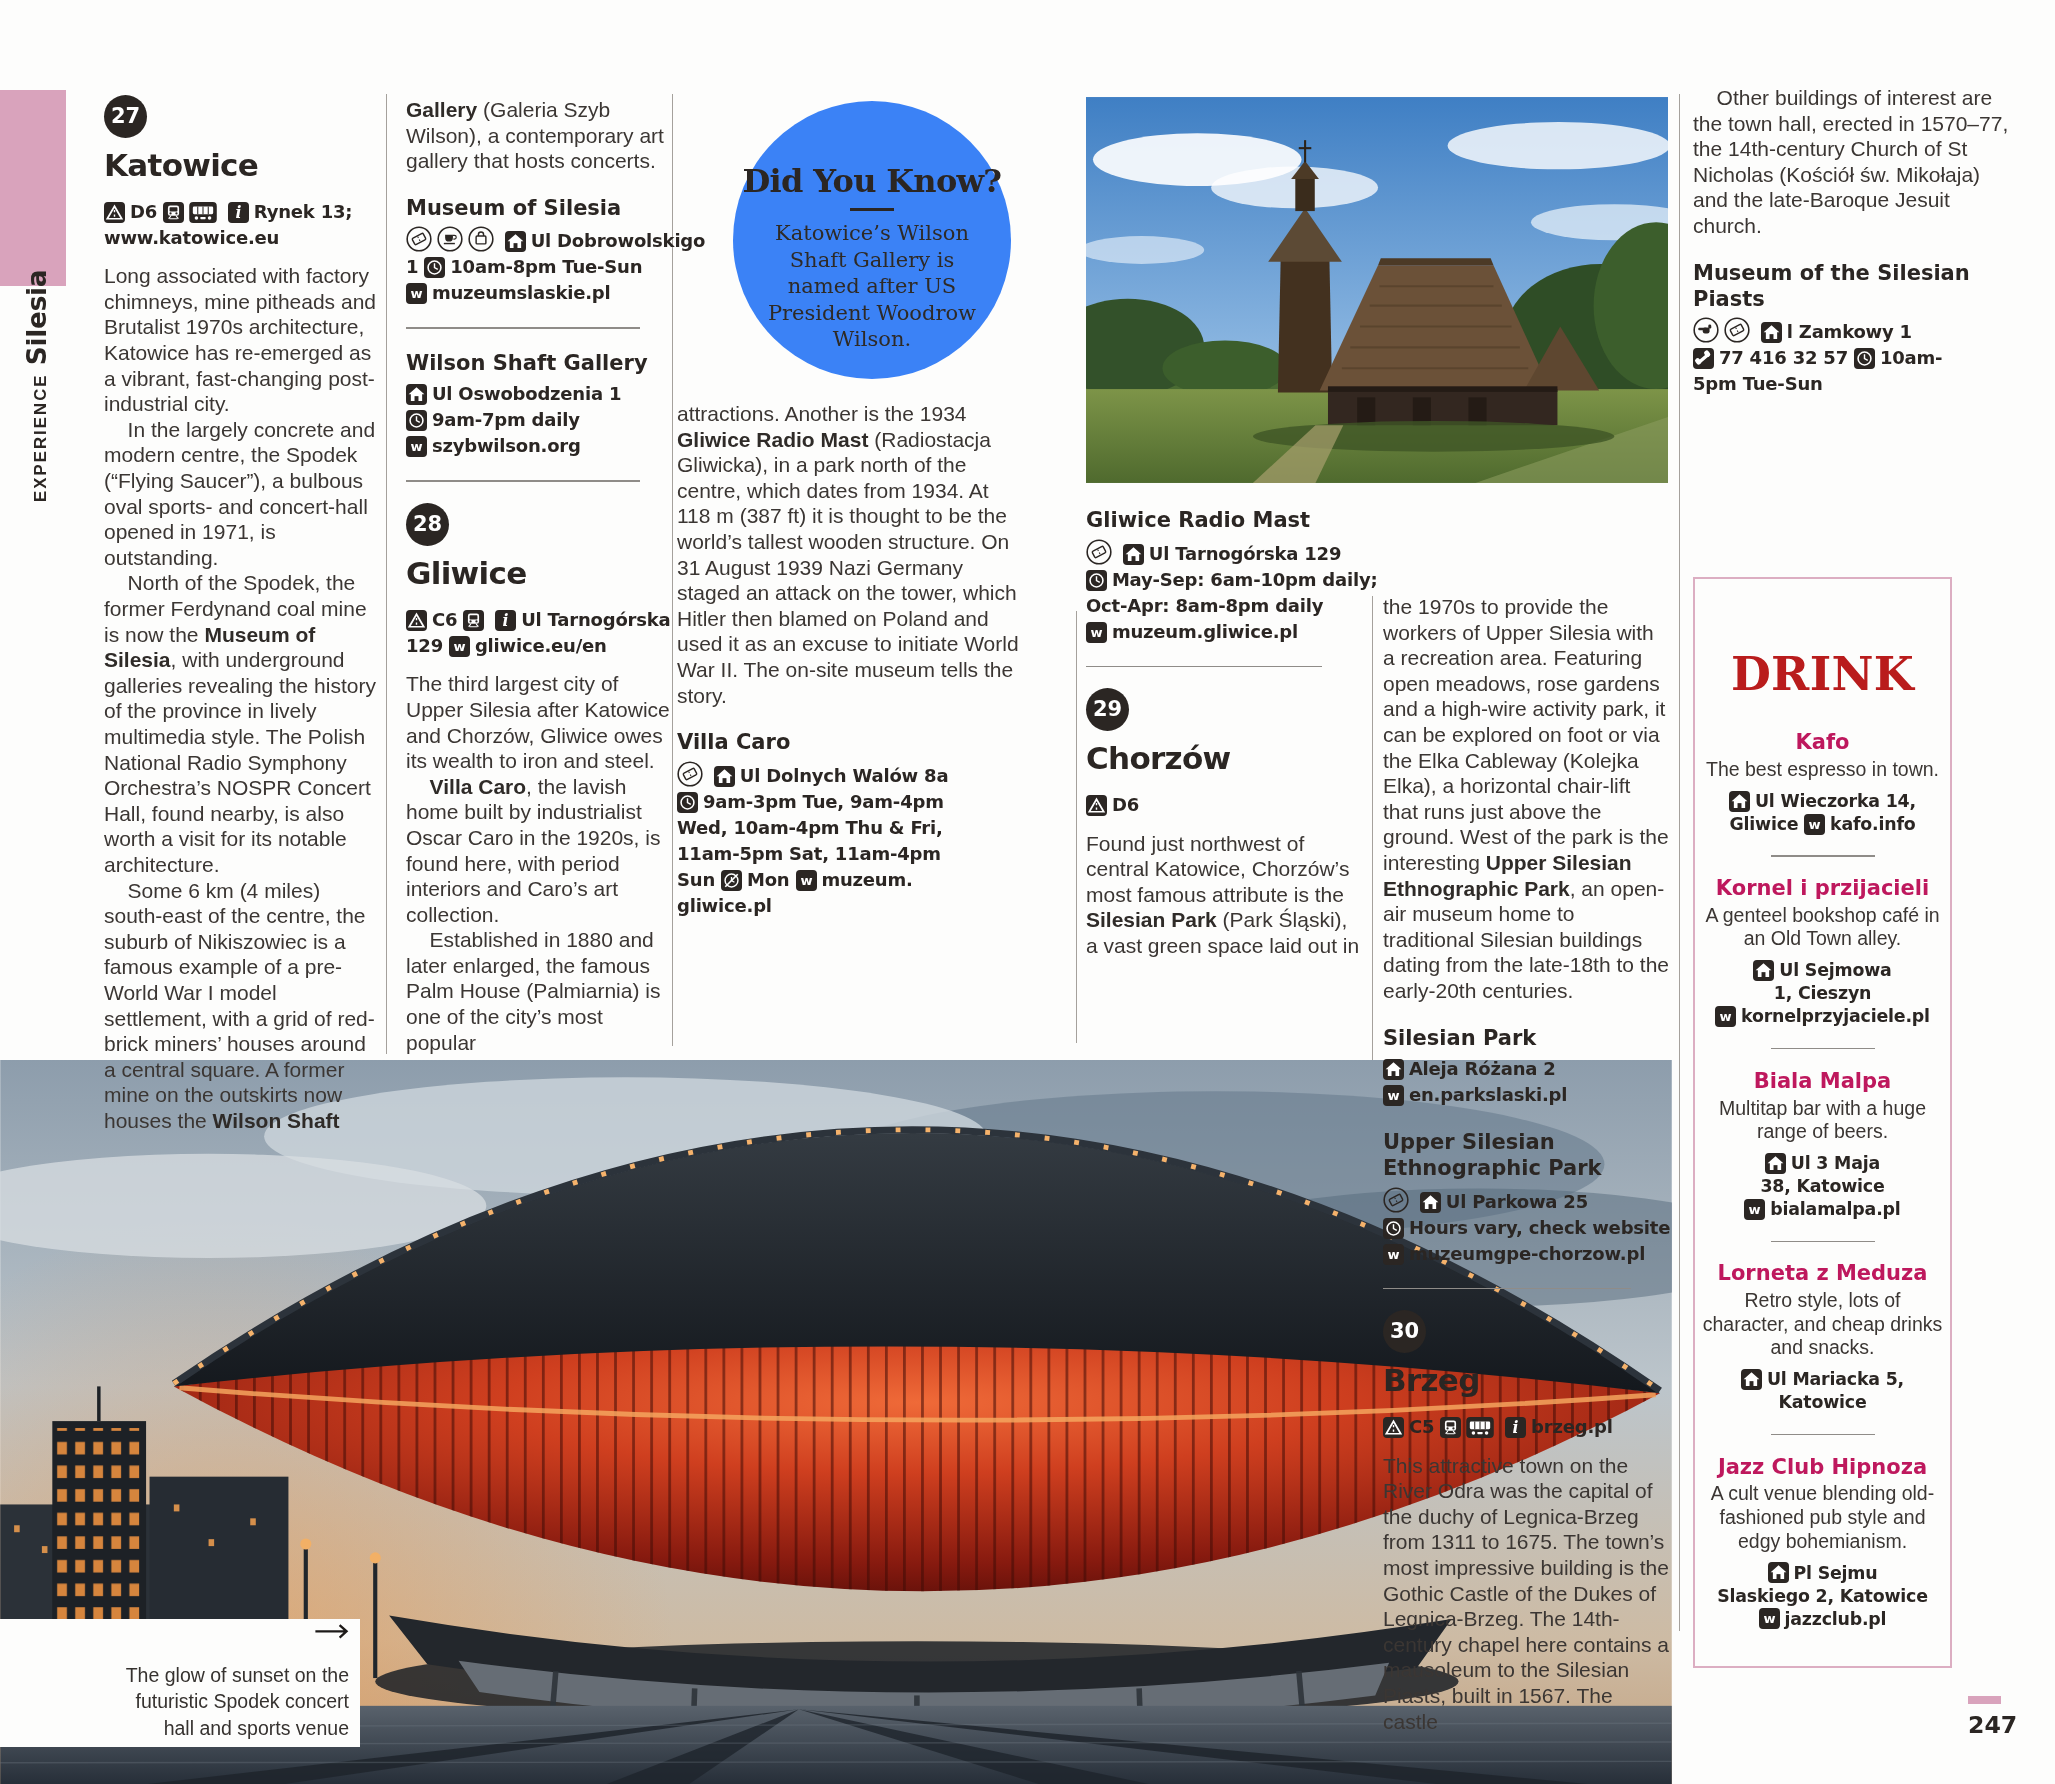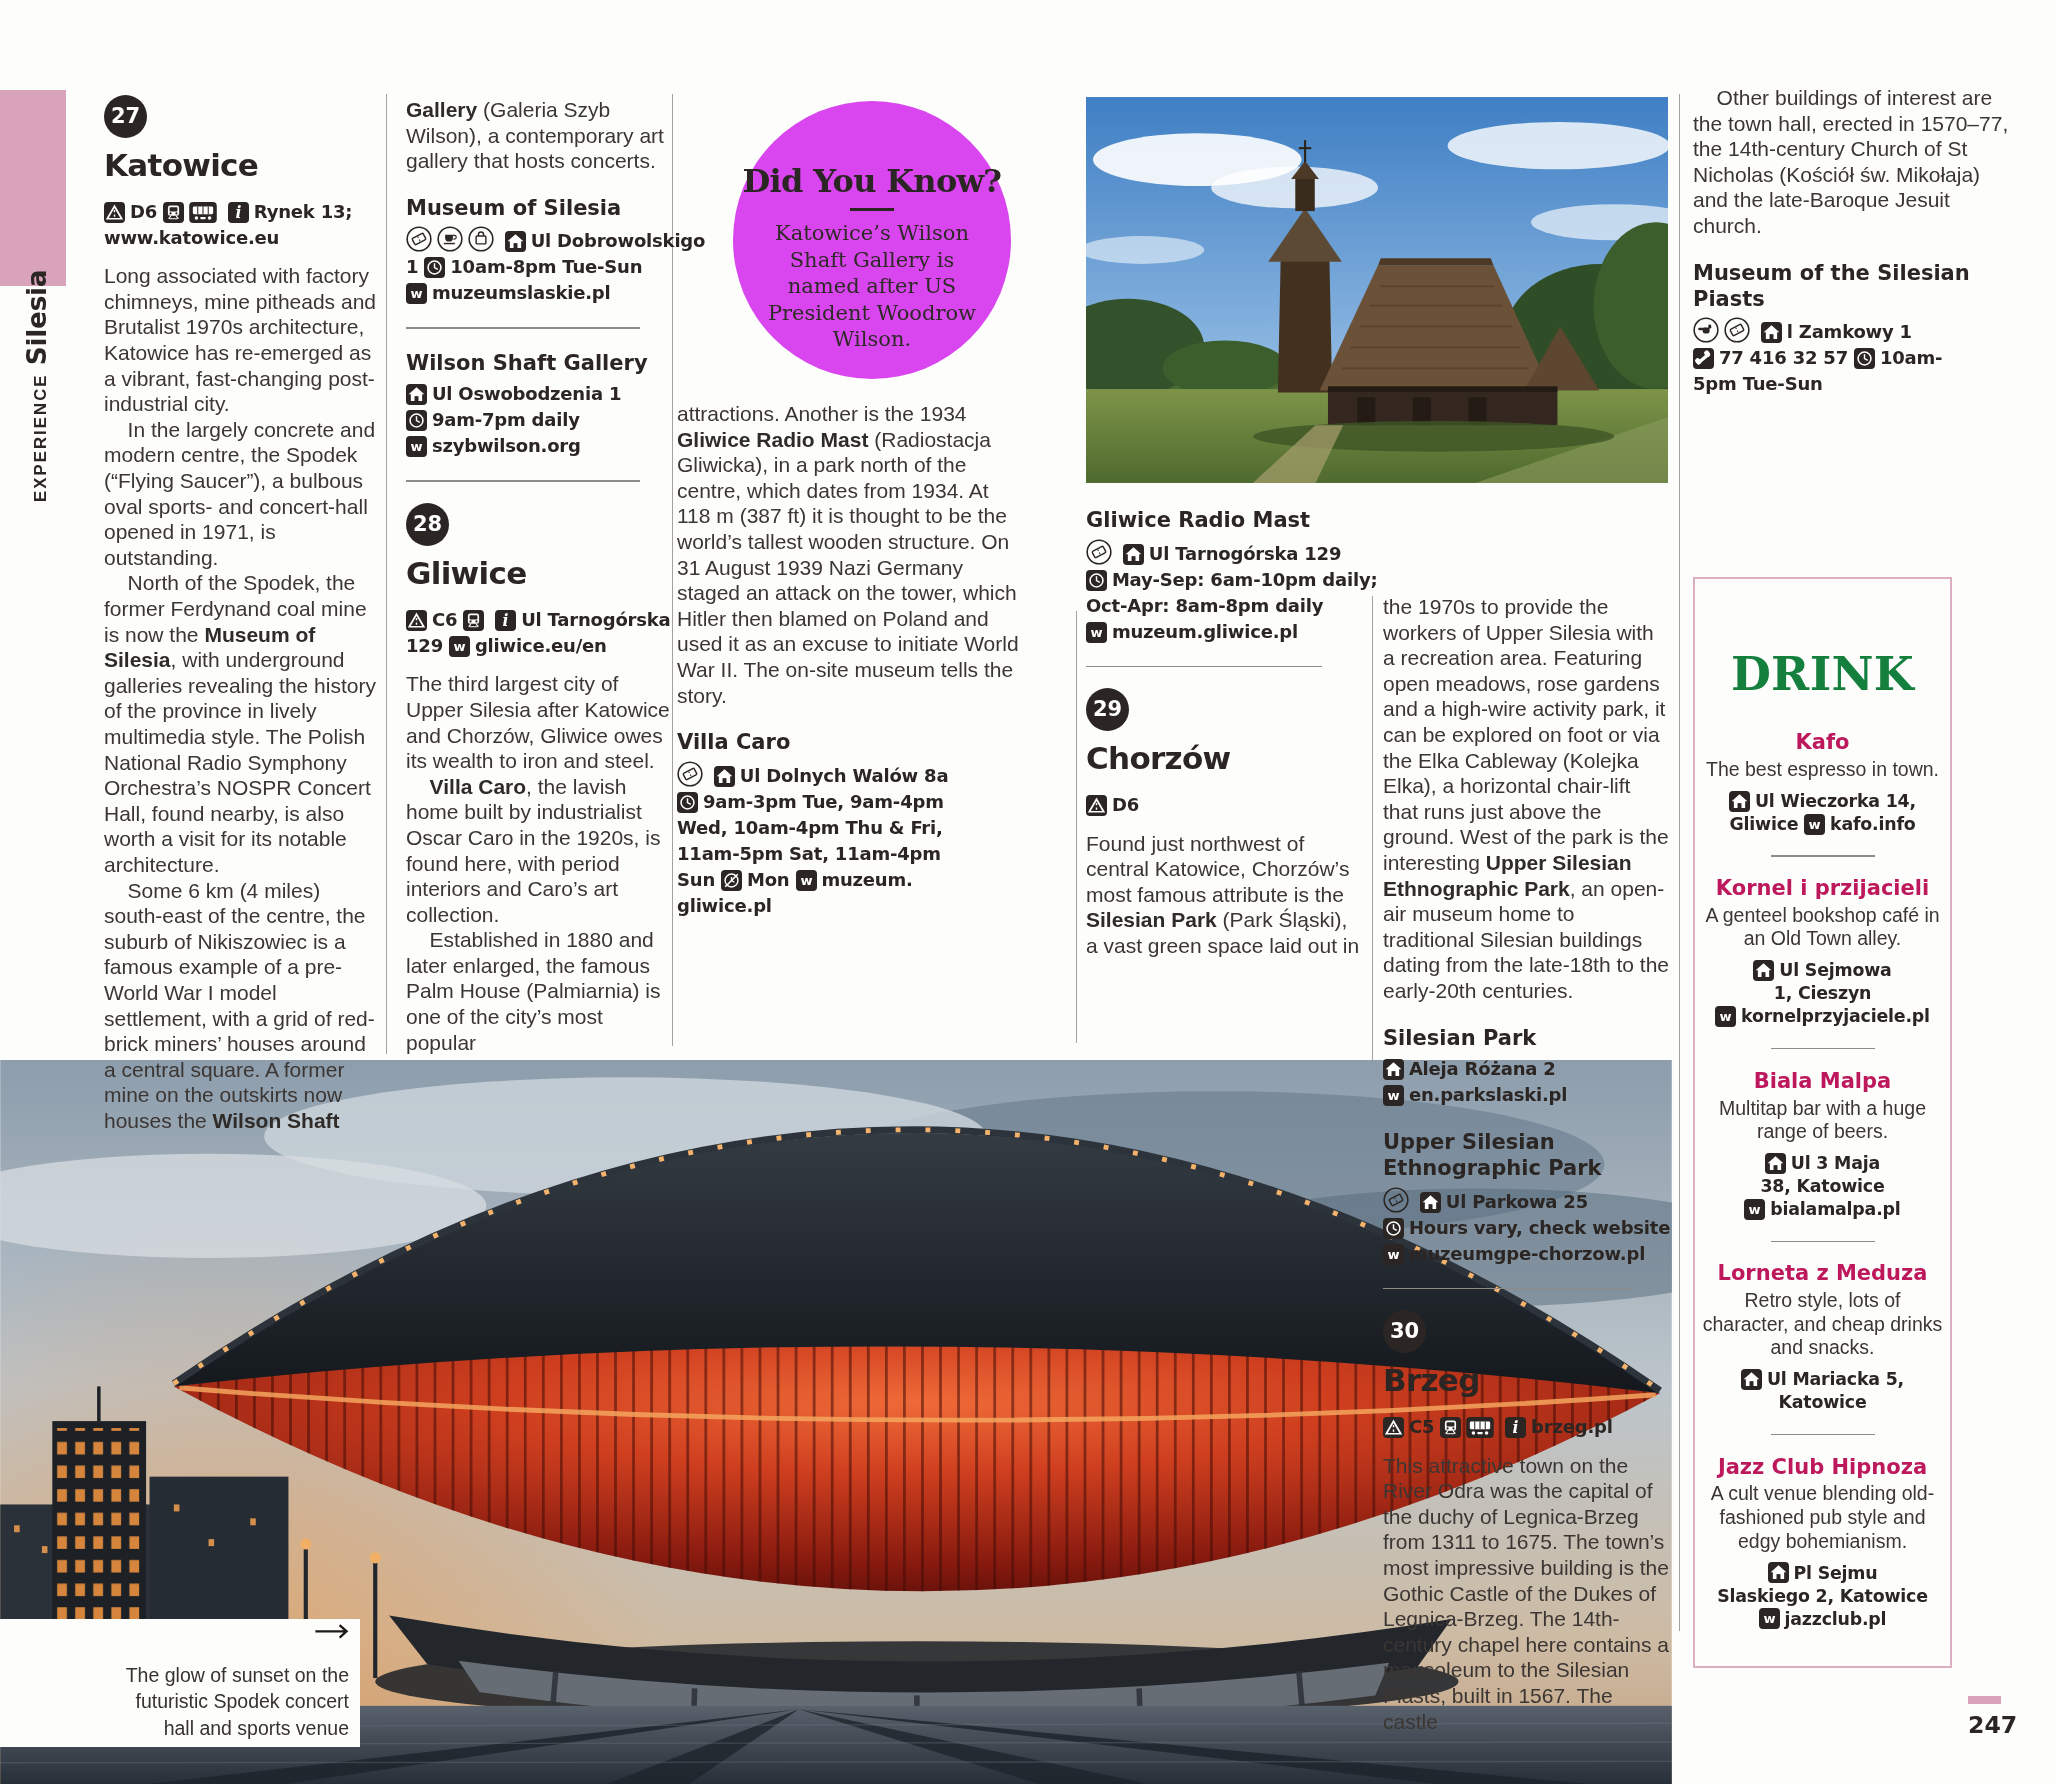--- a/index.html
+++ b/index.html
@@ -35,41 +35,41 @@
   .subhead{font:bold 21px/26px "DejaVu Sans",sans-serif;color:#2b2623;margin:21px 0 5.6px;}
   .infoline{margin:0 0 12.5px;}
   .iline{font:bold 18px/26px "DejaVu Sans",sans-serif;color:#2b2623;letter-spacing:-0.2px;white-space:nowrap;}
   .ic{display:inline-block;vertical-align:-4.9px;margin-right:4.9px;}
   .ic svg{display:block;}
   .divider{height:1.4px;background:#8f8c88;width:86%;margin:21px 0;}
   p.body{margin:0;}
   p.ind{text-indent:23.6px;}
   b,strong,.b{font-weight:bold;color:#2f2b28;}
   
-  .dyk{width:278px;height:278px;border-radius:50%;background:#d946ef;margin:0 0 22px 56px;
+  .dyk{width:278px;height:278px;border-radius:50%;background:#3b82f6;margin:0 0 22px 56px;
        text-align:center;box-sizing:border-box;padding-top:64px;}
   .dyk-title{font:bold 32px/1 "DejaVu Serif",serif;letter-spacing:-0.7px;color:#2b2623;}
   .dyk-rule{width:44px;height:2.8px;background:#2b2623;margin:11px auto 9.7px;}
   .dyk-body{font:21px/26.4px "DejaVu Serif",serif;color:#2e2a26;padding:0 26.4px;}
   
   .photo{position:absolute;overflow:hidden;}
   #church-photo{left:1086px;top:97px;width:582px;height:386px;}
   #spodek-photo{left:0;top:1060px;width:1672px;height:725px;}
   .photo-cap{position:relative;font:19.5px/26.4px "Liberation Sans",sans-serif;color:#36322f;
              padding-left:40px;margin:0 0 40px;}
   .photo-cap .arr{position:absolute;left:1.4px;top:0;}
   
   #spodek-capbox{position:absolute;left:0;top:1619px;width:360px;height:128px;background:#fdfdfc;z-index:5;}
   #spodek-capbox .arr{position:absolute;right:9.7px;top:4.2px;}
   #spodek-capbox .cap{position:absolute;right:11px;top:43px;text-align:right;
                       font:19.5px/26.4px "Liberation Sans",sans-serif;color:#36322f;white-space:nowrap;}
   
   #drink{position:absolute;left:1693px;top:577px;width:259px;height:1091px;box-sizing:border-box;
          border:2.1px solid #dcaec2;text-align:center;padding:72px 5.6px 0;z-index:4;background:#fdfdfc;}
-  .drink-title{font:bold 46px/1 "DejaVu Serif",serif;letter-spacing:0.3px;color:#15803d;margin:0 0 33px;}
+  .drink-title{font:bold 46px/1 "DejaVu Serif",serif;letter-spacing:0.3px;color:#b91c1c;margin:0 0 33px;}
   .d-name{font:bold 21px/25px "DejaVu Sans",sans-serif;color:#be185d;}
   .d-desc{font:19.5px/23.6px "Liberation Sans",sans-serif;color:#3b3633;margin:2.8px 0 8.3px;}
   .d-info .iline{font-size:17.4px;line-height:23px;white-space:normal;}
   .d-div{width:104px;height:1.4px;background:#8f8c88;margin:19.5px auto;}
 </style>
 </head>
 <body>
 
 <div id="spread">
 

